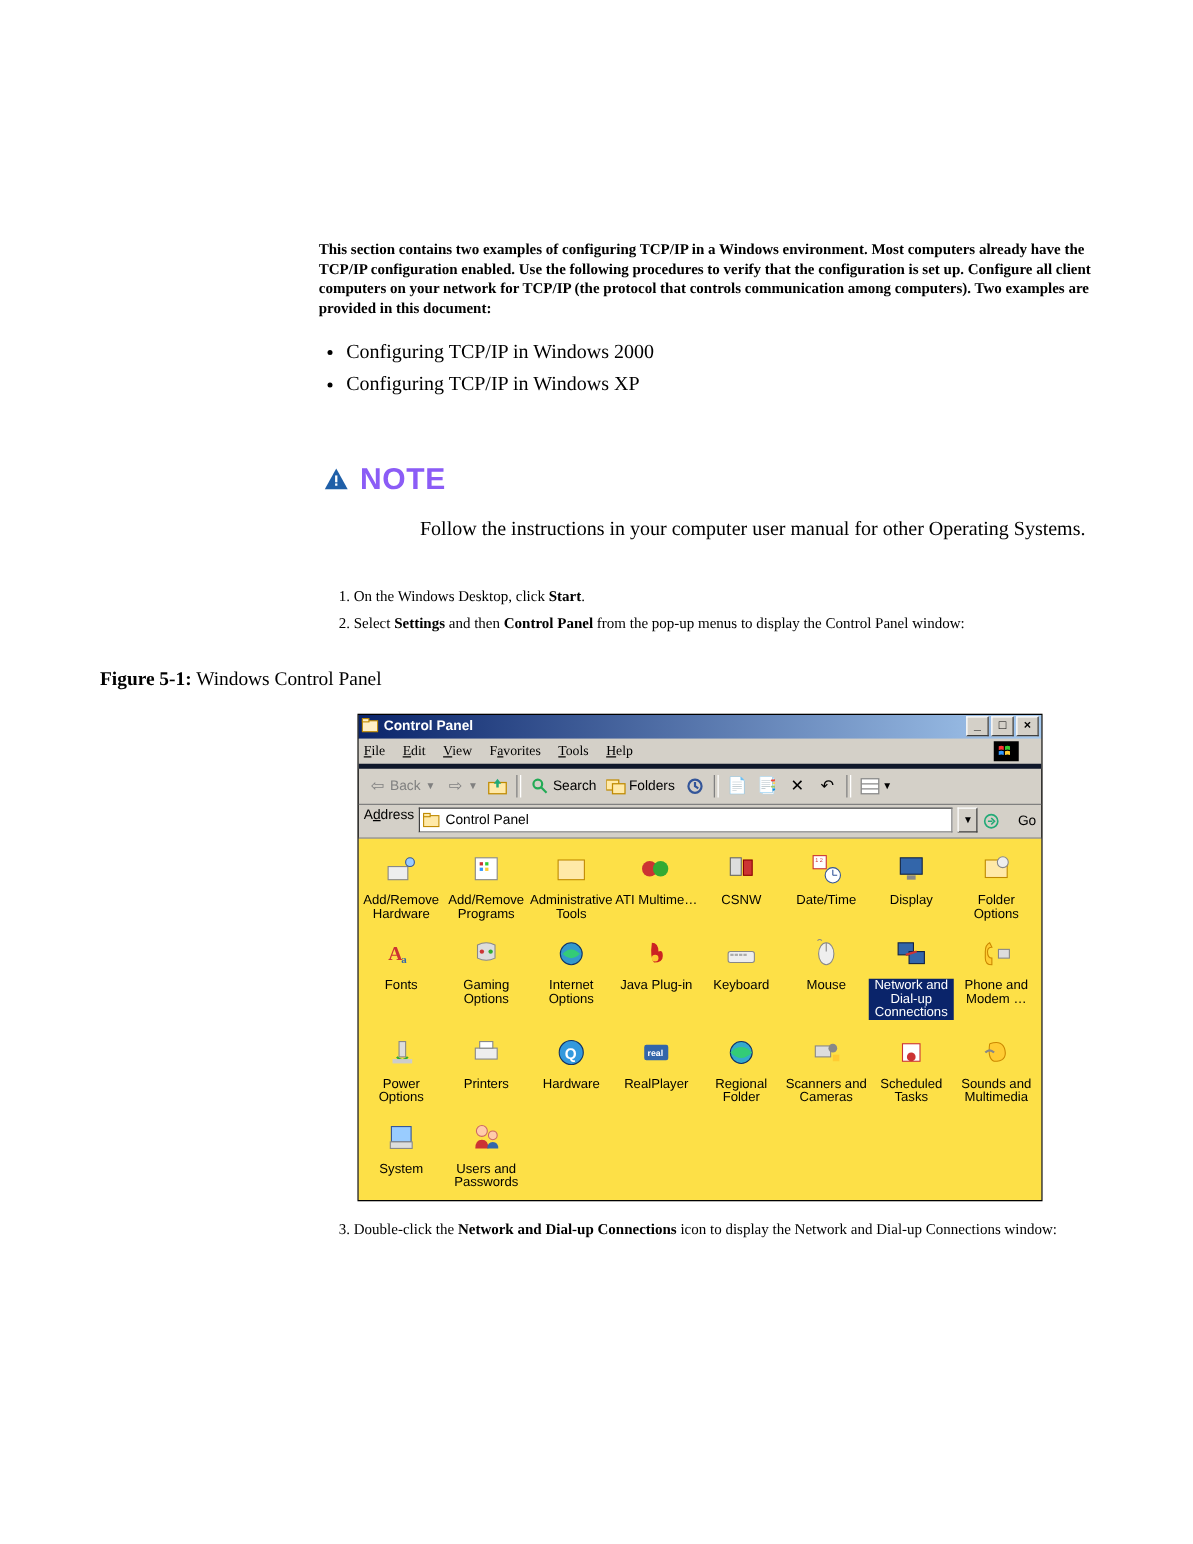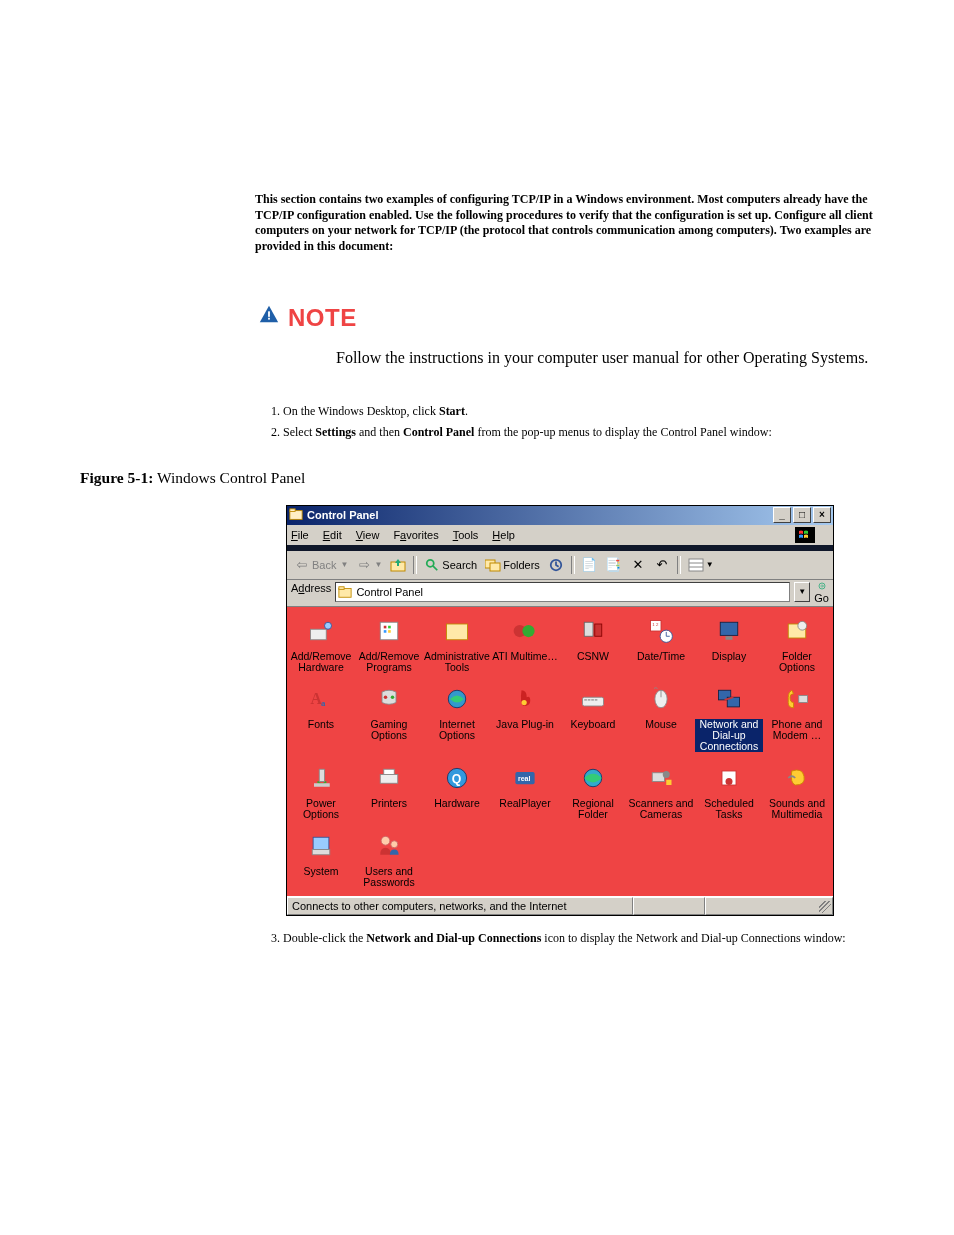--- a/index.html
+++ b/index.html
@@ -27,23 +27,23 @@
     line-height: 1.5;
   }
   ul.bullets li { margin-bottom: 2px; }
   .note-block {
     margin-left: 178px;
     margin-top: 50px;
     margin-bottom: 34px;
   }
   .note-head {
     display: flex;
-    align-items: flex-start;
+    align-items: center;
     gap: 8px;
-    color: #ef4444;
+    color: #8b5cf6;
     font-family: Arial, sans-serif;
     font-weight: bold;
     font-size: 24px;
     letter-spacing: .5px;
   }
   .note-head svg { width: 22px; height: 22px; }
   .note-body {
     margin-left: 78px;
     margin-top: 16px;
     font-size: 16px;
@@ -91,21 +91,22 @@
     border-right-color:#404040; border-bottom-color:#404040;
     margin-left: 2px;
     display: flex; align-items: center; justify-content: center;
     color: #000; font-family: Arial; font-size: 10px; line-height: 1;
   }
   .menubar {
     display: flex;
     align-items: center;
     padding: 2px 4px;
     background: #d4d0c8;
-    border-bottom: 6px solid #0f172a;
+    border-bottom: 4px solid #0f172a;
+    font-family: Liberation Serif, serif;
   }
   .menubar span { margin-right: 14px; }
   .menubar u { text-decoration: underline; }
   .menubar .filler { flex:1; }
   .menubar .win-logo {
     width: 20px; height: 16px;
     background: #000;
     display:flex; align-items:center; justify-content:center;
   }
   .toolbar {
@@ -142,24 +143,24 @@
     gap: 4px;
   }
   .addrbar .dd {
     width: 14px; height: 18px;
     background: #d4d0c8;
     border: 1px solid #fff;
     border-right-color:#404040; border-bottom-color:#404040;
     display:flex; align-items:center; justify-content:center;
     font-size:8px;
   }
-  .addrbar .go { display:flex; align-items:center; gap:2px;flex-direction:column; }
+  .addrbar .go { display:flex; align-items:center; gap:14px; }
 
   .cp-body {
-    background: #ef4444;
+    background: #fde047;
     padding:4px 0 2px 0;
     display: flex; flex-wrap: wrap;
     min-height: 280px;
   }
   .cp-item {
     width: 68px;
     text-align: center;
     padding: 4px 0 6px 0;
     font-size: 10.5px;
     line-height: 1.05;
@@ -196,20 +197,24 @@
     background:
       linear-gradient(135deg, transparent 0 4px, #808080 4px 5px, transparent 5px 7px, #808080 7px 8px, transparent 8px 10px, #808080 10px 11px, transparent 11px);
   }
   .after-fig { margin-top: 14px; }
 </style>
 </head>
 <body>
 
 <div class="page">
   <p class="intro">This section contains two examples of configuring TCP/IP in a Windows environment. Most computers already have the TCP/IP configuration enabled. Use the following procedures to verify that the configuration is set up. Configure all client computers on your network for TCP/IP (the protocol that controls communication among computers). Two examples are provided in this document:</p>
+  <ul class="bullets">
+    <li>Configuring TCP/IP in Windows 2000</li>
+    <li>Configuring TCP/IP in Windows XP</li>
+  </ul>
 
   <div class="note-block">
     <div class="note-head">
       <svg viewBox="0 0 24 24">
           <path fill="#1f5fa8" d="M12 2 L22 20 L2 20 Z"></path>
           <rect x="11" y="8" width="2" height="6" fill="#fff"></rect>
           <rect x="11" y="15" width="2" height="2" fill="#fff"></rect>
         </svg>
       <span>NOTE</span>
     </div>
@@ -515,25 +520,18 @@
         <div class="cp-item"><div class="ico">
             <svg width="28" height="28" viewBox="0 0 32 32">
               <circle cx="12" cy="10" r="5" fill="#fca" stroke="#c66"></circle>
               <path d="M6 26 Q6 18 12 18 Q18 18 18 26 Z" fill="#c33"></path>
               <circle cx="22" cy="14" r="4" fill="#fca" stroke="#c66"></circle>
               <path d="M17 26 Q17 20 22 20 Q27 20 27 26 Z" fill="#36a"></path>
             </svg>
           </div><span class="lbl">Users and Passwords</span></div>
       </div>
 
-    <div class="statusbar">
-      <span class="pane p1">Connects to other computers, networks, and the Internet</span>
-      <span class="pane p2"></span>
-      <span class="pane p3">
-          <span class="grip"></span>
-        </span>
-    </div>
   </div>
 
   <ol class="steps after-fig" start="3">
     <li><span>Double-click the </span><b>Network and Dial-up Connections</b><span> icon to display the Network and Dial-up Connections window:</span></li>
   </ol>
 </div>
 
 </body></html>

